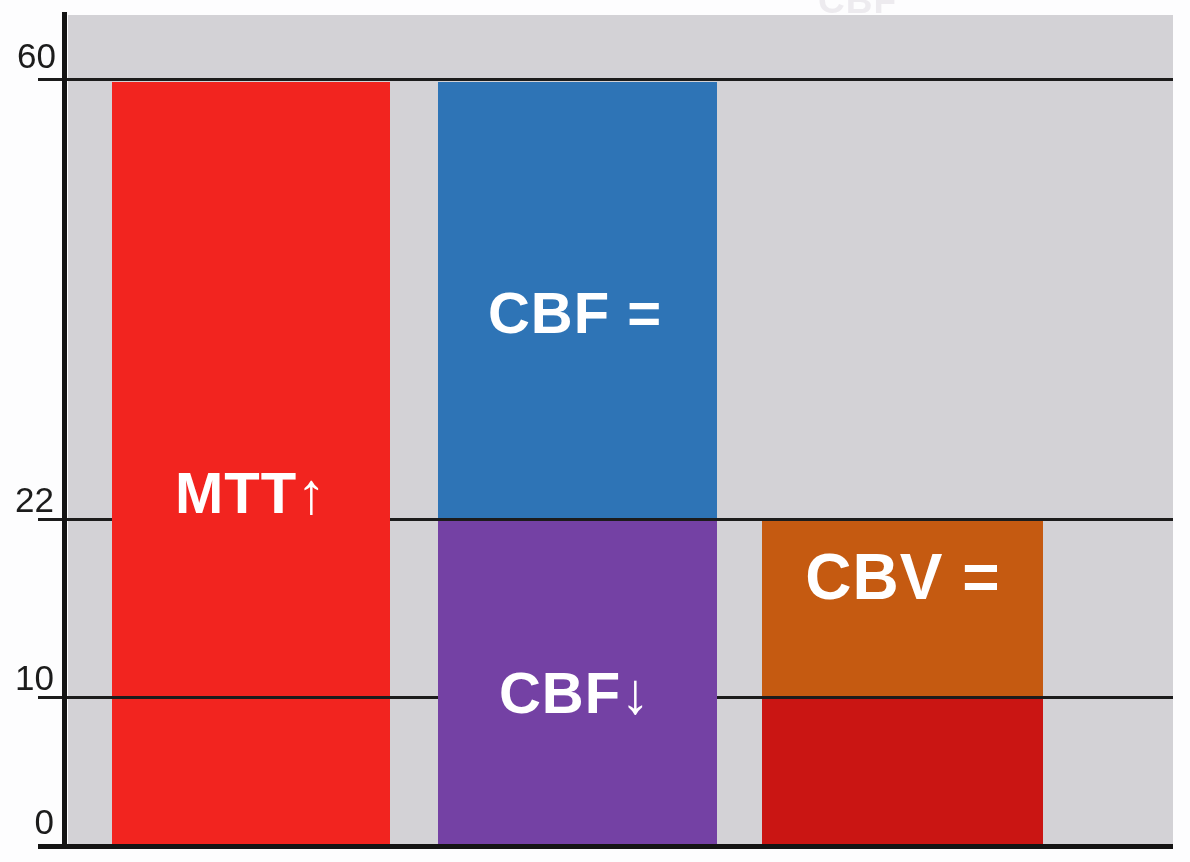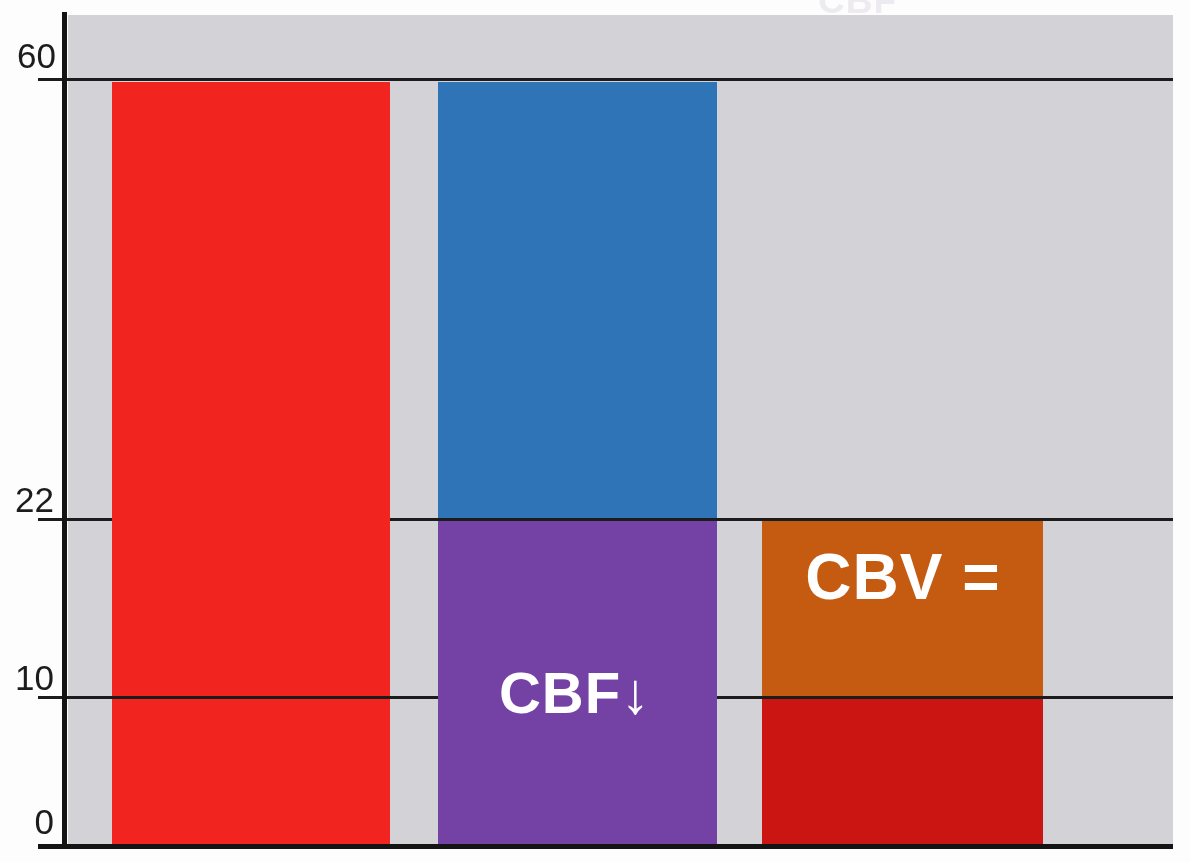--- a/index.html
+++ b/index.html
@@ -84,16 +84,18 @@
   <div class="gridline line60"></div>
 
   <div class="yaxis"></div>
   <div class="xaxis"></div>
 
   <div class="tick t60">60</div>
   <div class="tick t22">22</div>
   <div class="tick t10">10</div>
   <div class="tick t0">0</div>
 
+  <div class="bar-label lbl-mtt">MTT↑</div>
+  <div class="bar-label lbl-cbf-eq">CBF =</div>
   <div class="bar-label lbl-cbf-dn">CBF↓</div>
   <div class="bar-label lbl-cbv-eq">CBV =</div>
 
 </div>
 
 </body></html>

